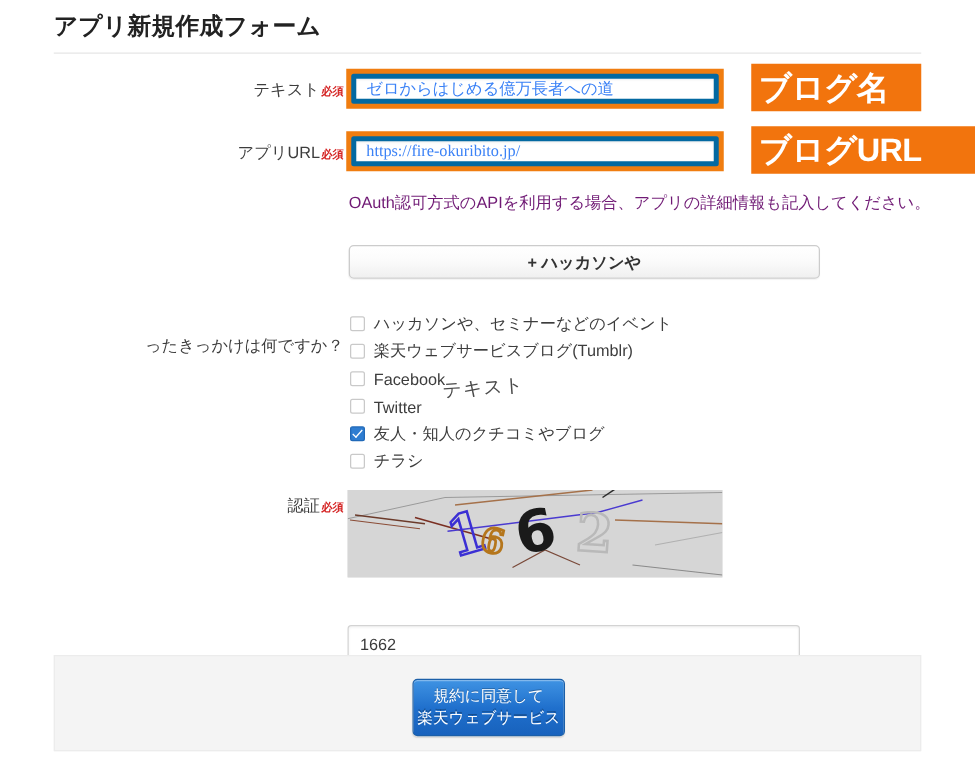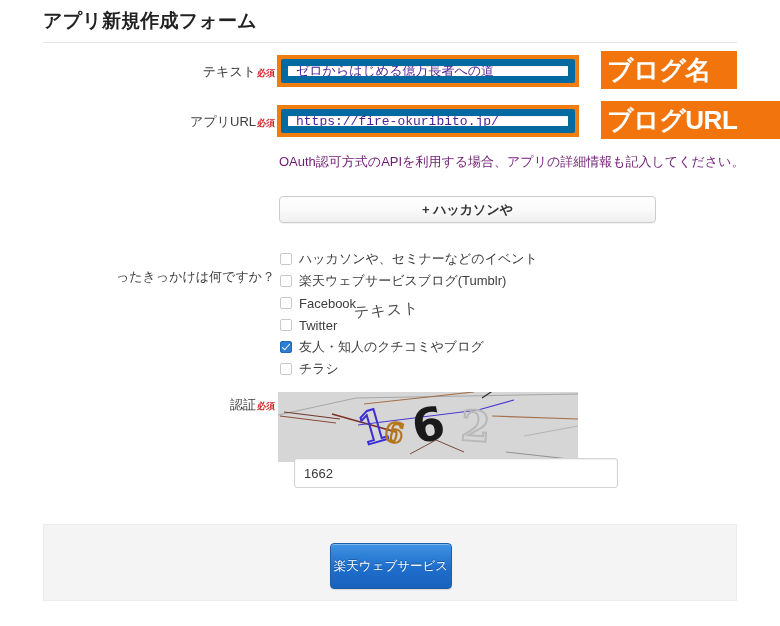--- a/index.html
+++ b/index.html
@@ -53,25 +53,25 @@
   .hl-input-wrap {
     position: absolute;
     background: #f07d10;
     padding: 4px;
     box-sizing: border-box;
   }
   .hl-input {
     width: 100%;
     height: 100%;
     box-sizing: border-box;
-    border: 7px solid #0369a1;
+    border: 4px solid #0369a1;
     background: #ffffff;
-    font-family: Liberation Mono, monospace;
-    font-size: 13px;
-    color: #4c1d95;
+    font-family: Liberation Serif, serif;
+    font-size: 13px;
+    color: #3b82f6;
     padding: 0 8px;
     outline: none;
     border-radius: 2px;
     box-shadow: inset 0 1px 2px rgba(0,0,0,0.07);
   }
 
   
   .callout {
     position: absolute;
     background: #f2740d;
@@ -298,18 +298,19 @@
     <path d="M228 60 L300 68" stroke="#8a8a8a" stroke-width="0.9" fill="none"></path>
     <path d="M246 44 L300 34" stroke="#b0b0b0" stroke-width="0.9" fill="none"></path>
 
     <text x="85" y="54" font-family="&quot;DejaVu Serif&quot;, serif" font-size="44" font-weight="bold" fill="none" stroke="#3b2fd4" stroke-width="2" transform="rotate(-16 85 54)">1</text>
     <text x="105" y="48" font-family="&quot;DejaVu Serif&quot;, serif" font-size="27" font-weight="bold" fill="none" stroke="#b5761c" stroke-width="2.2" transform="rotate(12 105 48)">6</text>
     <text x="138" y="52" font-family="&quot;DejaVu Sans&quot;, sans-serif" font-size="46" font-weight="bold" fill="#1a1a1a" transform="rotate(-12 138 52)">6</text>
     <text x="182" y="48" font-family="&quot;DejaVu Serif&quot;, serif" font-size="42" font-weight="bold" fill="none" stroke="#b9b9b9" stroke-width="2" transform="rotate(4 182 48)">2</text>
   </svg>
 </div>
 
-<input class="captcha-input" type="text" style="left: 278px; top: 458px; width: 324px; height: 30px; margin-left: 16px;" value="1662">
+<input class="captcha-input" type="text" style="left: 278px; top: 500px; width: 362px; height: 30px;" value="1662">
 
 <div class="footer-panel"></div>
 <button class="submit-btn">
+  <span>規約に同意して</span>
   <span>楽天ウェブサービス</span>
 </button>
 
 </body></html>

